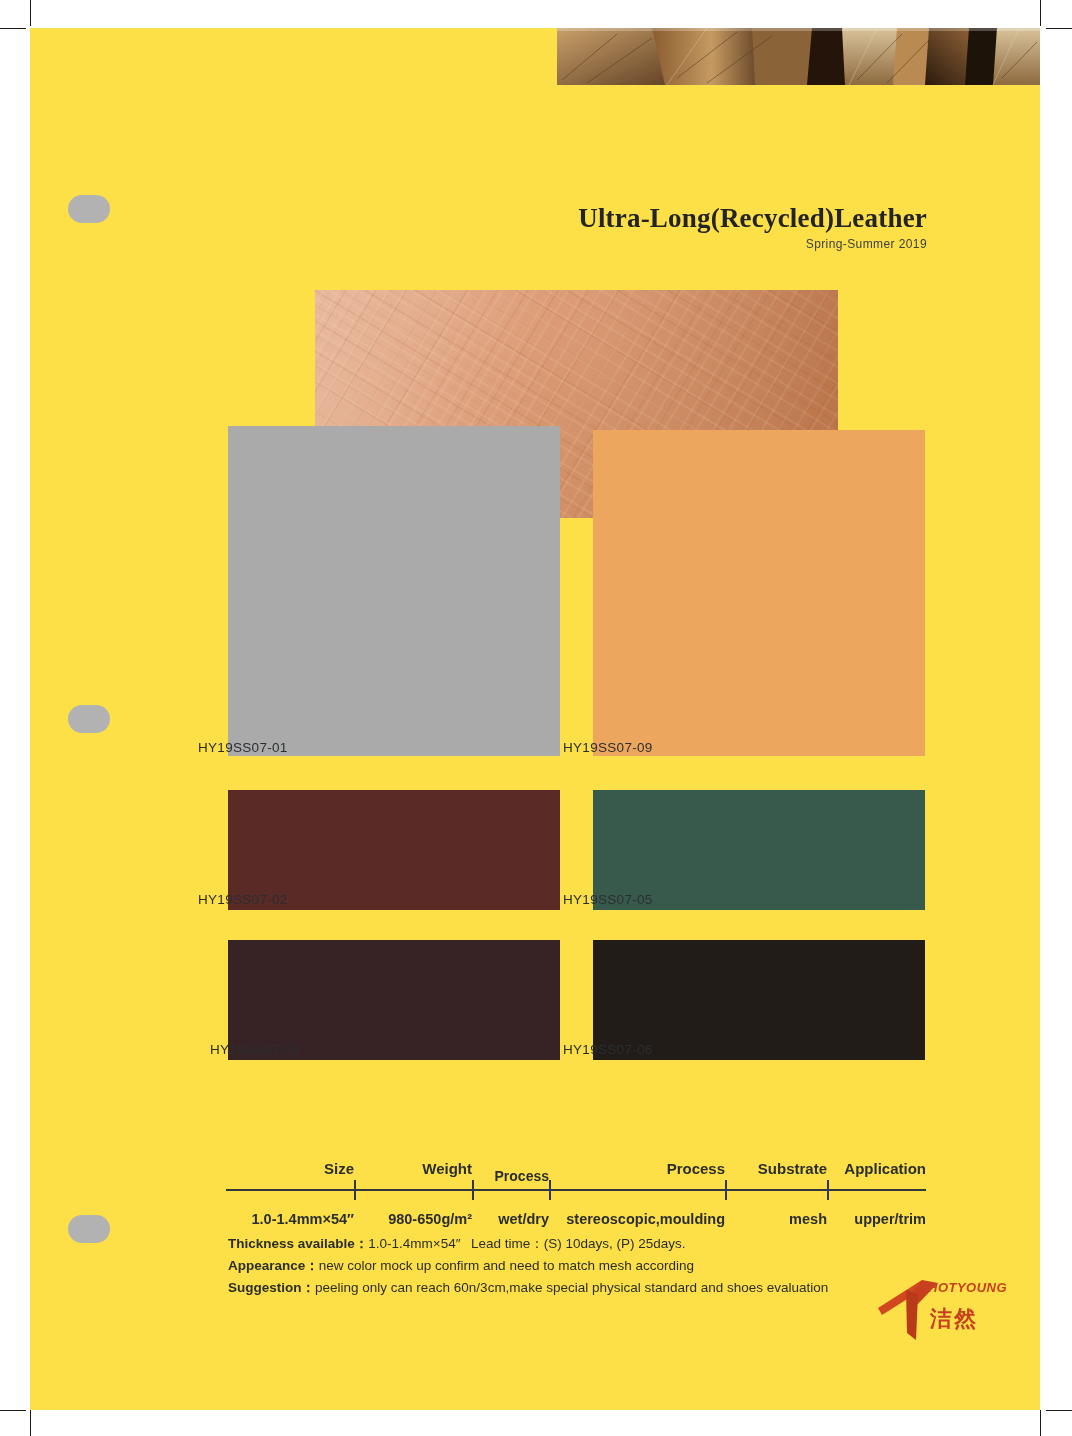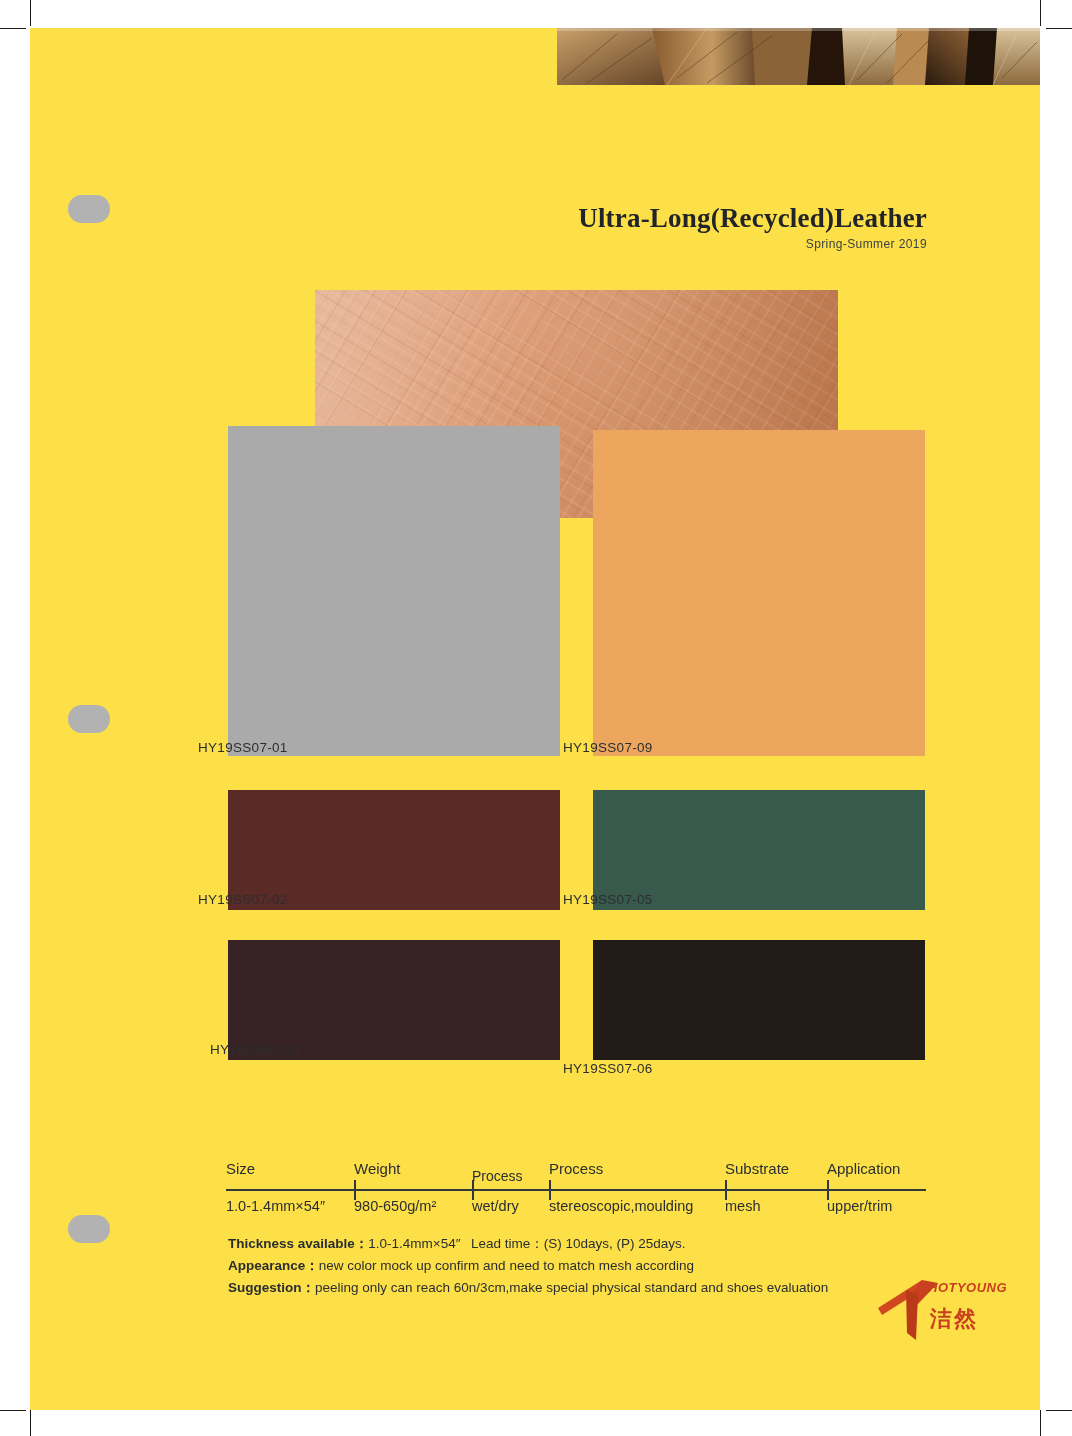--- a/index.html
+++ b/index.html
@@ -29,23 +29,23 @@
 
   
   .chip{position:absolute;}
   #tex{position:absolute;left:285px;top:262px;width:523px;height:228px;overflow:hidden;background:#d9906a;}
 
   .caption{position:absolute;font-size:13.5px;color:#2b2e31;letter-spacing:.3px;}
 
   
   #spec{position:absolute;left:196px;top:1132px;width:700px;}
   #spec .hdr,#spec .val{display:flex;width:100%;}
-  #spec .hdr div,#spec .val div{text-align:left;font-size:15px;color:#2b2e31;}
+  #spec .hdr div,#spec .val div{text-align:right;font-size:15px;color:#2b2e31;font-weight:bold;}
   #spec .hdr div{padding-bottom:5px;}
-  #spec .val div{padding-top:7px;font-size:14.5px;}
+  #spec .val div{padding-top:20px;font-size:14.5px;}
   #spec .rule{position:relative;height:2px;background:#33373b;width:100%;}
   #spec .tick{position:absolute;top:-9px;width:2px;height:20px;background:#33373b;}
 
   
   #notes{position:absolute;left:198px;top:1205px;width:700px;font-size:13.5px;color:#2b2e31;line-height:22px;}
   #notes b{font-weight:bold;}
 
   
   #logo{position:absolute;left:846px;top:1248px;width:160px;height:68px;}
   #logo .txt{position:absolute;left:52px;top:4px;font-family:"Liberation Sans",sans-serif;font-style:italic;
@@ -166,21 +166,21 @@
     <div class="chip" style="left:563px;top:762px;width:332px;height:120px;background:#375a4d;"></div>
 
     <div class="chip" style="left:198px;top:912px;width:332px;height:120px;background:#372326;"></div>
     <div class="chip" style="left:563px;top:912px;width:332px;height:120px;background:#211c18;"></div>
 
     <div class="caption" style="left:168px;top:712px;">HY19SS07-01</div>
     <div class="caption" style="left:533px;top:712px;">HY19SS07-09</div>
     <div class="caption" style="left:168px;top:864px;">HY19SS07-02</div>
     <div class="caption" style="left:533px;top:864px;">HY19SS07-05</div>
     <div class="caption" style="left:168px;top:1014px;margin-left:12px;">HY19SS07-03</div>
-    <div class="caption" style="left:533px;top:1014px;margin-top:19px;">HY19SS07-06</div>
+    <div class="caption" style="left:533px;top:1014px;">HY19SS07-06</div>
 
     <div id="spec">
       <div class="hdr">
         <div style="flex:0 0 128px;">Size</div>
         <div style="flex:0 0 118px;">Weight</div>
         <div style="flex:0 0 77px;padding-top:8px;font-size:14px;">Process</div>
         <div style="flex:0 0 176px;">Process</div>
         <div style="flex:0 0 102px;">Substrate</div>
         <div style="flex:1 1 auto;">Application</div>
       </div>

